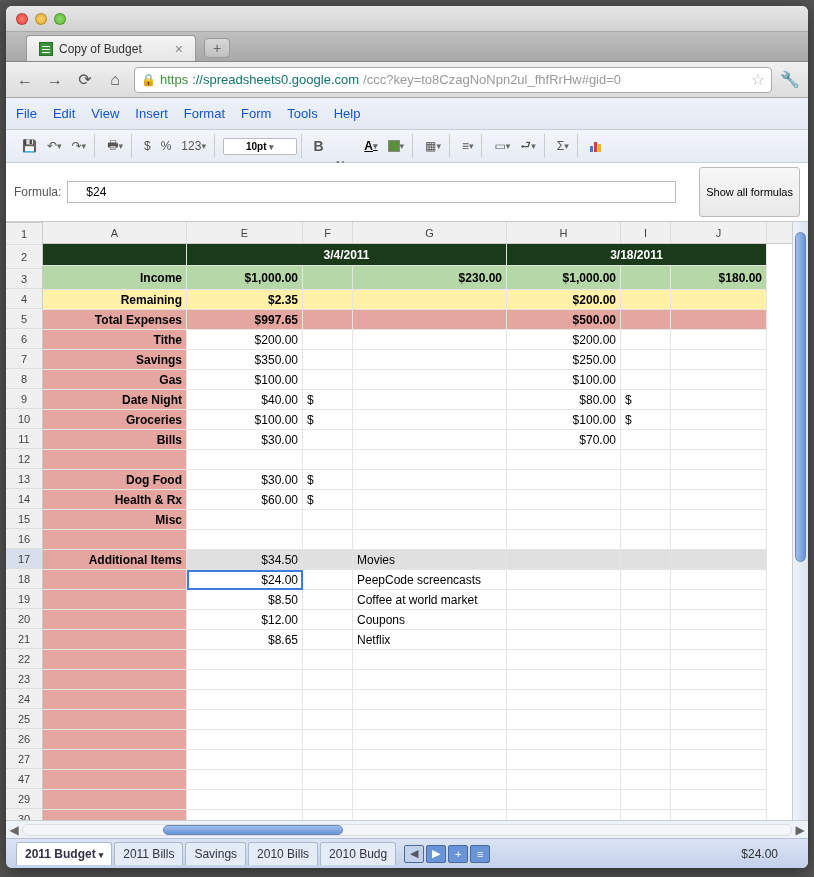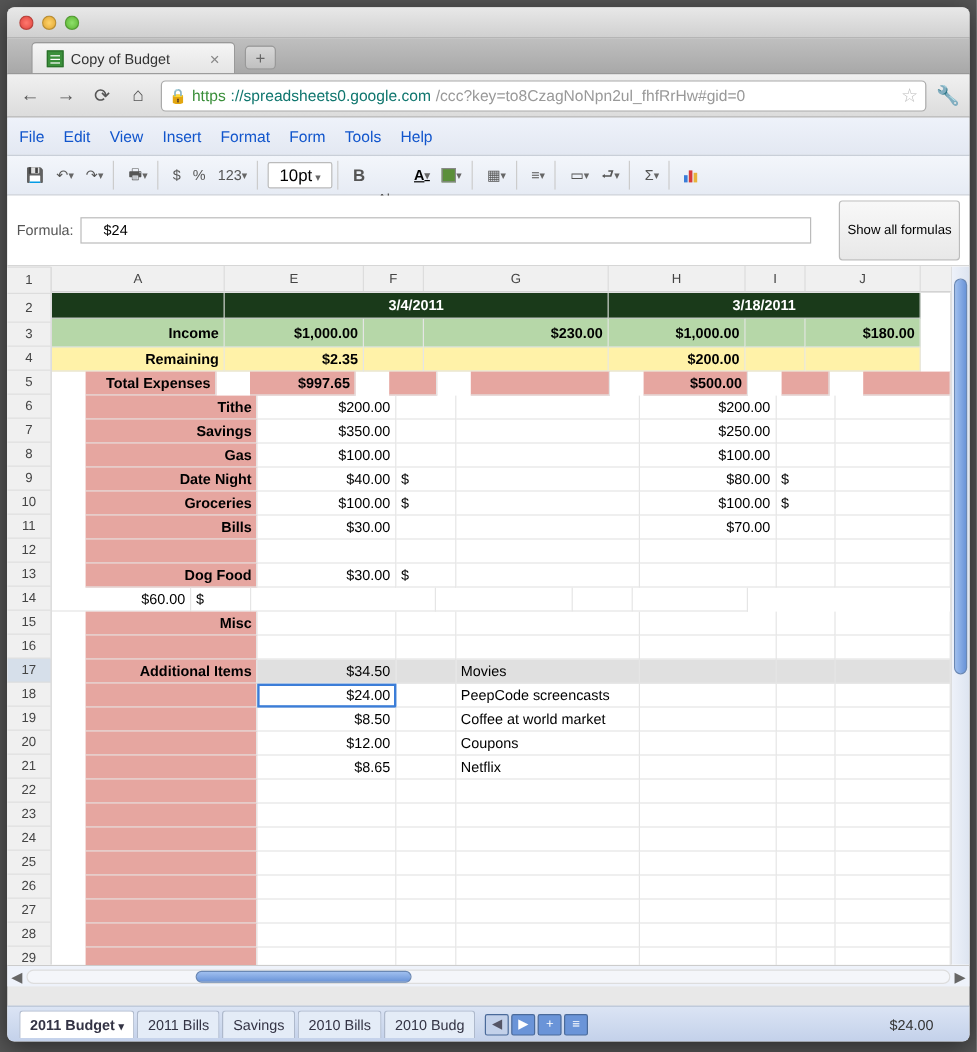--- a/index.html
+++ b/index.html
@@ -108,21 +108,21 @@
   align-items:center;
   gap: 4px;
   padding: 4px 8px;
   border-bottom: 1px solid #c9cfd8;
   font-size:12px;
 }
 .tgroup{display:flex;align-items:center;gap:2px;padding:0 4px;border-right:1px solid #ccc;height:24px;}
 .tgroup:last-child{border-right:none;}
 .tool-btn{padding:2px 4px;color:#555;cursor:pointer;display:flex;align-items:center;}
 .tool-dd::after{content:" ▾";font-size:9px;color:#666;}
-.font-sel{border:1px solid #bbb;background:#fff;padding:2px 9px;font-size:14px;border-radius:2px;}
+.font-sel{border:1px solid #bbb;background:#fff;padding:2px 22px;font-size:10px;border-radius:2px;font-weight:bold;}
 .bold-b{font-weight:bold;font-size:14px;}
 .strike{text-decoration:line-through;margin-top:39px;}
 .ul-a{text-decoration:underline;color:#000;font-weight:bold;}
 .sw{width:12px;height:12px;display:inline-block;border:1px solid #888;}
 .formula-row{
   display:flex;align-items:center;padding:4px 8px;gap:6px;background:#fff;border-bottom:1px solid #ccc;
 }
 .formula-label{color:#555;font-size:12px;}
 .formula-input{flex:1;border:1px solid #bbb;padding:3px 18px;font-size:12px;}
 .show-btn{border:1px solid #bbb;background:linear-gradient(#f8f8f8,#e8e8e8);padding:18px 6px;font-size:11px;border-radius:3px;cursor:pointer;margin-left:17px;}
@@ -135,31 +135,31 @@
 .colhdrs{display:flex;background:#f0f0f0;border-bottom:1px solid #ccc;height:22px;position:sticky;top:0;}
 .colhdr{border-right:1px solid #ddd;text-align:center;font-size:11px;color:#444;display:flex;align-items:center;justify-content:center;}
 .row{display:flex;height:20px;}
 .cell{border-right:1px solid #e5e5e5;border-bottom:1px solid #e5e5e5;padding:0 4px;font-size:12px;display:flex;align-items:center;overflow:hidden;white-space:nowrap;}
 .r{justify-content:flex-end;}
 .c{justify-content:center;}
 .b{font-weight:bold;}
 .bg-dark{background:#1a3a1a;color:#fff;text-align:right;}
 .bg-green{background:#b6d7a8;}
 .bg-yellow{background:#fff2a8;}
-.bg-pink{background:#e6a6a0;margin-left:28px;}
+.bg-pink{background:#e6a6a0;}
 .bg-greyrow{background:#e0e0e0;}
 .active-cell{outline:2px solid #3b7dd8;outline-offset:-2px;background:#fff;}
 .vscroll{width:16px;background:linear-gradient(to right,#eef2fa,#dde4f0);border-left:1px solid #ccc;position:relative;}
 .vscroll .thumb{position:absolute;top:10px;left:2px;right:2px;height:330px;background:linear-gradient(to right,#9fbfef,#6a94d8);border:1px solid #6a88b4;border-radius:6px;}
 .hscroll-area{height:18px;background:#eef2fa;display:flex;align-items:center;border-top:1px solid #ccc;}
 .hscroll-area .lt,.hscroll-area .rt{width:16px;text-align:center;color:#666;}
 .htrack{flex:1;position:relative;height:12px;background:#f4f6fa;border:1px solid #ddd;border-radius:6px;}
 .hthumb{position:absolute;left:140px;width:180px;top:0;bottom:0;background:linear-gradient(#9fbfef,#6a94d8);border:1px solid #6a88b4;border-radius:6px;}
 .sheet-tabs{
-  height:30px;background:linear-gradient(#dbe4f4,#c3d1ea);display:flex;align-items:center;padding:0 10px;gap:2px;font-size:12px;border-top:1px solid #b6c2d8;margin-top:16px;
+  height:30px;background:linear-gradient(#dbe4f4,#c3d1ea);display:flex;align-items:center;padding:0 10px;gap:2px;font-size:12px;border-top:1px solid #b6c2d8;
 }
 .sheet-tab{padding:4px 8px;background:#e4ecf7;border:1px solid #aeb9cc;border-bottom:none;border-radius:3px 3px 0 0;color:#334;cursor:pointer;}
 .sheet-tab.active{background:#fff;font-weight:bold;}
 .sheet-tab .dd{font-size:9px;margin-left:3px;}
 .mini-btns{display:flex;gap:2px;margin-left:6px;}
 .mini{width:20px;height:18px;background:#6a94d8;border:1px solid #4a6a9a;border-radius:2px;display:flex;align-items:center;justify-content:center;color:#fff;font-size:11px;}
 .mini.light{background:#c3d1ea;color:#556;}
 .status-val{margin-left:auto;color:#333;font-size:12px;padding-right:20px;}
 .bars-icon{display:inline-flex;align-items:flex-end;gap:1px;height:12px;}
 .bars-icon i{width:3px;display:inline-block;}
@@ -293,21 +293,21 @@
           <div class="rowhdr">18</div>
           <div class="rowhdr">19</div>
           <div class="rowhdr">20</div>
           <div class="rowhdr">21</div>
           <div class="rowhdr">22</div>
           <div class="rowhdr">23</div>
           <div class="rowhdr">24</div>
           <div class="rowhdr">25</div>
           <div class="rowhdr">26</div>
           <div class="rowhdr">27</div>
-          <div class="rowhdr">28</div>
+          <div class="rowhdr">47</div>
           <div class="rowhdr">29</div>
           <div class="rowhdr">30</div>
           <div class="rowhdr">31</div>
         </div>
     </div>
     <div class="grid">
       <div class="colhdrs">
         <div class="colhdr colA">A</div>
         <div class="colhdr colE">E</div>
         <div class="colhdr colF">F</div>
@@ -419,20 +419,21 @@
       <div class="row">
           <div class="cell colA bg-pink r b">Dog Food</div>
           <div class="cell colE r">$30.00</div>
           <div class="cell colF">$</div>
           <div class="cell colG"></div>
           <div class="cell colH"></div>
           <div class="cell colI"></div>
           <div class="cell colJ"></div>
         </div>
       <div class="row">
+          <div class="cell colA bg-pink r b">Health &amp; Rx</div>
           <div class="cell colE r">$60.00</div>
           <div class="cell colF">$</div>
           <div class="cell colG"></div>
           <div class="cell colH"></div>
           <div class="cell colI"></div>
           <div class="cell colJ"></div>
         </div>
       <div class="row">
           <div class="cell colA bg-pink r b">Misc</div>
           <div class="cell colE"></div>

